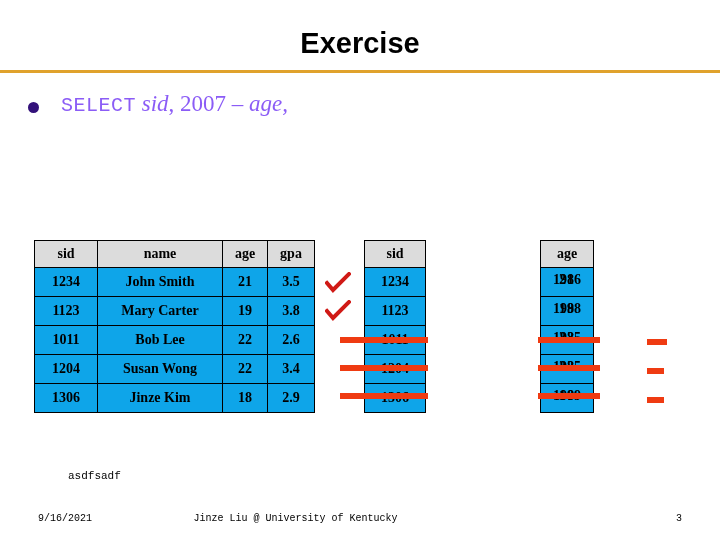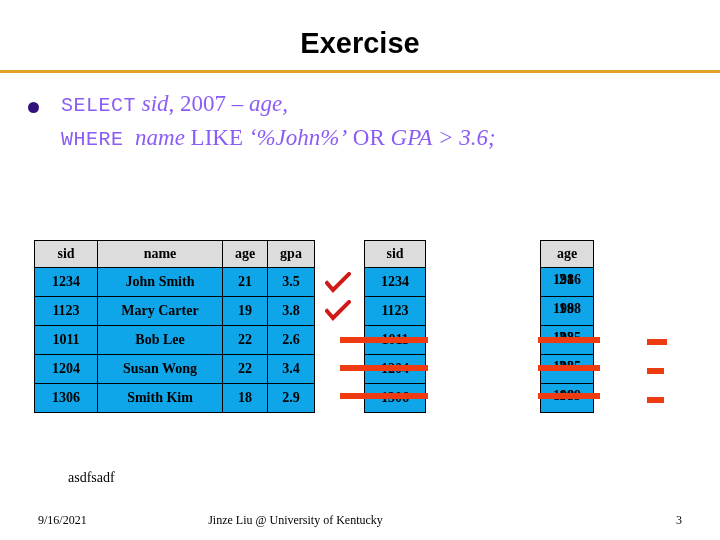--- a/index.html
+++ b/index.html
@@ -143,29 +143,29 @@
     position: absolute;
     height: 6px;
     background: #ef3b12;
   }
 
   
   #scratch-note {
     position: absolute;
     left: 68px;
     top: 470px;
-    font-family: Liberation Serif, serif;
-    font-size: 14px;
+    font-family: Liberation Mono, monospace;
+    font-size: 11px;
     color: #000000;
   }
   .footer-txt {
     position: absolute;
     top: 513px;
-    font-family: Liberation Serif, serif;
-    font-size: 12px;
+    font-family: Liberation Mono, monospace;
+    font-size: 10px;
     color: #000000;
   }
   #footer-date { left: 38px; }
   #footer-center { left: 0; width: 591px; text-align: center; }
   #footer-page { left: 0; width: 682px; text-align: right; }
 </style>
 </head>
 <body>
 
 <div id="slide-title">Exercise</div>
@@ -173,29 +173,20 @@
 
 <div id="sql-block">
   <div id="bullet-dot"></div>
 
   <div class="sql-line">
     <span class="kw">SELECT</span>
     <span class="ital">sid</span><span class="rom">, 2007 – </span><span class="ital">age,</span>
   </div>
 
 
-  <div class="sql-line">
-    <span class="kw">WHERE</span>
-    &nbsp;<span class="ital">name</span>
-    <span class="rom">LIKE</span>
-    <span class="ital">‘%John%’</span>
-    <span class="rom">OR</span>
-    <span class="ital">GPA</span>
-    <span class="ital">&gt; 3.6;</span>
-  </div>
 </div>
 
 <table class="grid-table" id="student-table">
   <thead>
     <tr>
       <th class="c-sid">sid</th>
       <th class="c-name">name</th>
       <th class="c-age">age</th>
       <th class="c-gpa">gpa</th>
     </tr>
@@ -220,21 +211,21 @@
       <td>2.6</td>
     </tr>
     <tr>
       <td>1204</td>
       <td>Susan Wong</td>
       <td>22</td>
       <td>3.4</td>
     </tr>
     <tr>
       <td>1306</td>
-      <td>Smith Kim</td>
+      <td>Jinze Kim</td>
       <td>18</td>
       <td>2.9</td>
     </tr>
   </tbody>
 </table>
 
 <table class="grid-table" id="sid-table">
   <thead>
     <tr>
       <th class="c-sid">sid</th>

